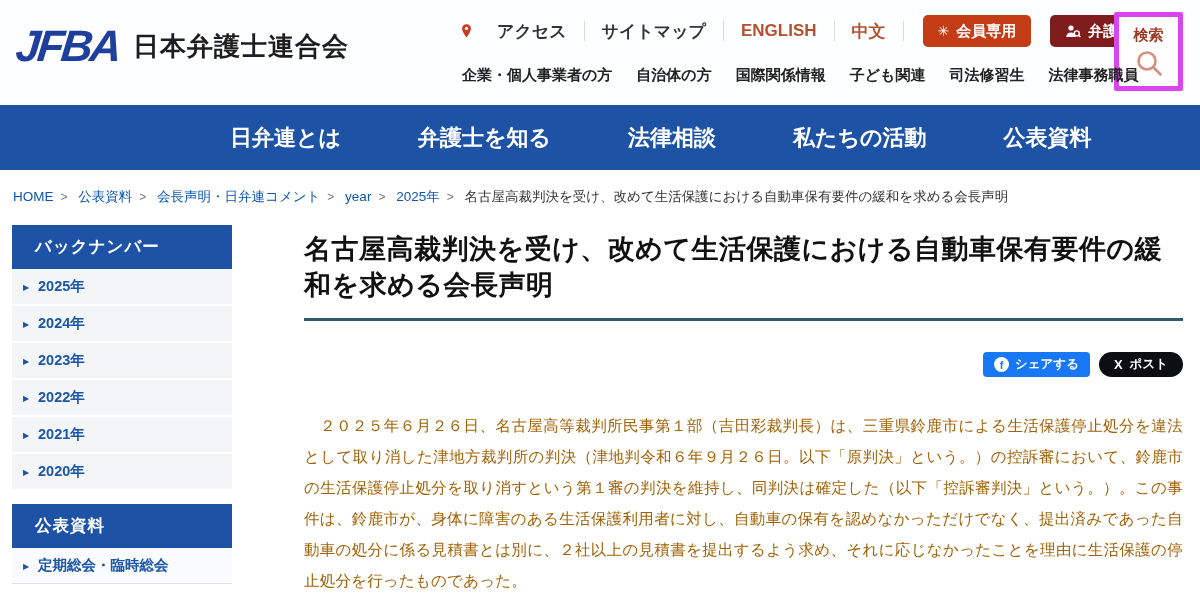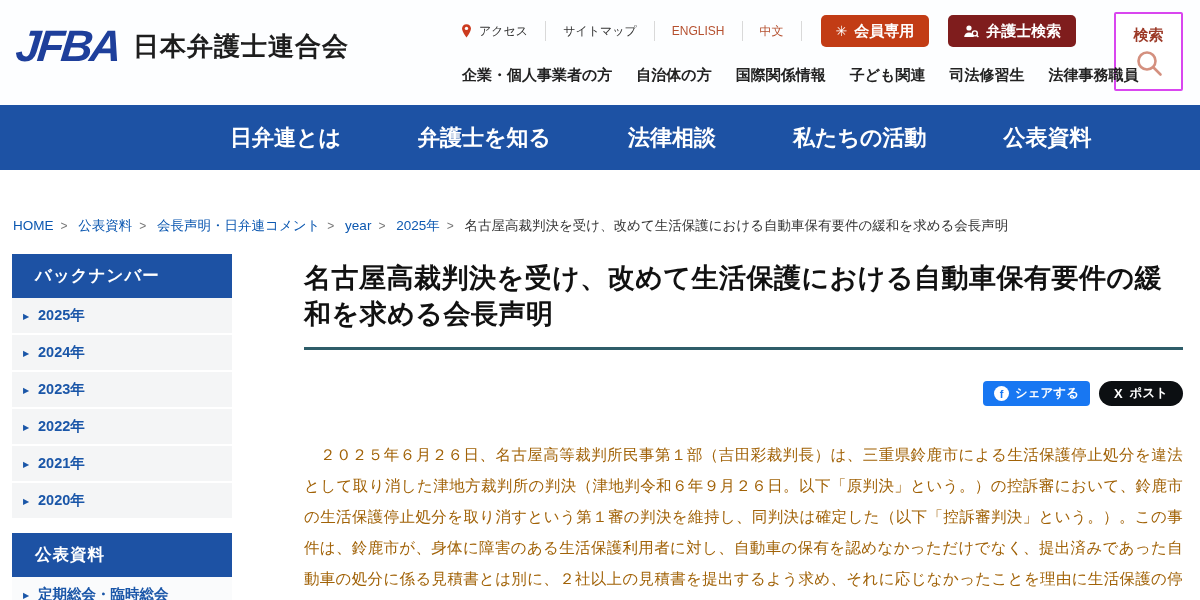--- a/index.html
+++ b/index.html
@@ -7,47 +7,47 @@
     font-family:"Liberation Sans","DejaVu Sans",sans-serif; }
 
   
   .header { position:relative; height:105px; background:#fdfeff; }
   .logo { position:absolute; left:16px; top:24px; display:flex; align-items:center; cursor:pointer; }
   .logo-acronym { font-size:44px; font-weight:800; font-style:italic; color:#1e3f9b;
     letter-spacing:-3px; transform:skewX(-6deg); line-height:1; }
   .logo-name { font-size:26px; font-weight:700; color:#1d1d1d; margin-left:14px; letter-spacing:1px; }
 
   .utility-row { position:absolute; left:443px; top:17px; display:flex; align-items:center; height:28px; }
-  .util-link { display:flex; align-items:center; gap:6px; padding:0 17px; height:20px;
-    border-right:1px solid #d9d9d9; font-size:12px; font-weight:400; color:#333; cursor:pointer; }
+  .util-link { display:flex; align-items:center; gap:24px; padding:0 17px; height:20px;
+    border-right:1px solid #d9d9d9; font-size:17px; font-weight:700; color:#333; cursor:pointer; }
   .util-link.accent { color:#b5502f;text-align:center; }
   .pin-svg { width:13px; height:17px; }
 
   .hdr-btn { height:32px; margin-left:19px; border:none; border-radius:5px; padding:0 15px;
     display:inline-flex; align-items:center; gap:7px; color:#fff; font-weight:700; font-size:15px;
     cursor:pointer; font-family:inherit; }
   .btn-member { background:#c23c15; }
   .btn-lawyer { background:#7f1d1d; }
   .member-glyph { font-size:14px; line-height:1; }
 
   .search-btn { position:absolute; right:17px; top:12px; width:69px; height:79px; background:#fff;
-    border:2px solid #d946ef; border-radius:2px; display:flex; flex-direction:column; align-items:center;
+    border:5px solid #d946ef; border-radius:2px; display:flex; flex-direction:column; align-items:center;
     justify-content:center; gap:3px; color:#9c3a28; font-size:15px; font-weight:600; cursor:pointer;
     font-family:inherit; }
 
   .audience-row { position:absolute; left:462px; top:66px; display:flex; gap:24px; }
   .aud-link { font-size:15px; font-weight:700; color:#222; cursor:pointer; white-space:nowrap; }
 
   
   .gnav { height:65px; background:#1d52a4; display:flex; align-items:center; padding-left:230px; gap:77px; }
   .nav-item { color:#fff; font-size:22px; font-weight:700; cursor:pointer; white-space:nowrap; }
 
   
-  .breadcrumb { padding:37px 10px 13px 13px; font-size:13.5px; color:#333; white-space:nowrap;
-    overflow:hidden;margin-top:10px; }
+  .breadcrumb { padding:18px 10px 13px 13px; font-size:13.5px; color:#333; white-space:nowrap;
+    overflow:hidden; }
   .bc-link { color:#0b57b0; cursor:pointer; }
   .bc-sep { color:#777; margin:0 7px; font-size:12px; }
   .bc-current { color:#333; }
 
   
   .content { display:flex; align-items:flex-start; padding:6px 15px 0 12px; }
 
   
   .sidebar { width:220px; flex:none; }
   .side-panel + .side-panel { margin-top:13px; }

